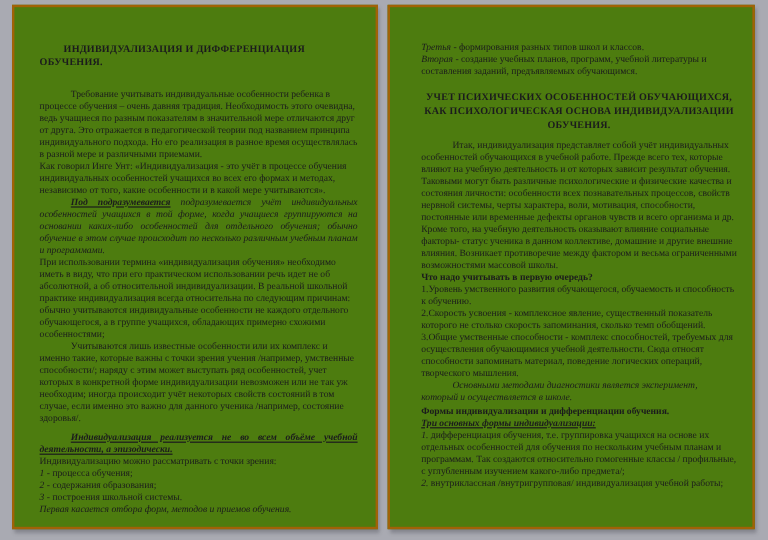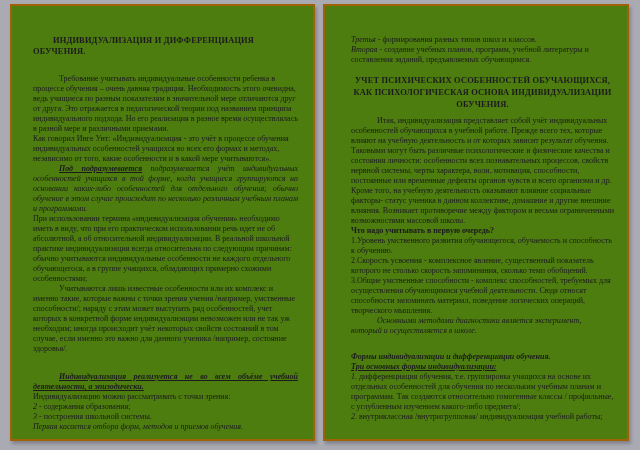--- a/index.html
+++ b/index.html
@@ -44,22 +44,22 @@
     line-height: 12px;
     letter-spacing: 0.2px;
     text-align: center;
   }
   .para { margin: 0; }
   .indent { text-indent: 26px; }
   .it { font-style: italic; }
   .bold { font-weight: bold; }
   .biu { font-weight: bold; font-style: italic; text-decoration: underline; }
   .just { text-align: justify; }
-  .gap-sm { margin-top: 18px; font-style: italic; }
-  .gap-md { margin-top: 16px; font-style: italic; }
+  .gap-sm { margin-top: 6px; font-style: italic; }
+  .gap-md { margin-top: 2px; }
 </style>
 </head>
 <body>
 
 <div class="viewer">
 
   <div class="page page-left">
     <h1 class="title">ИНДИВИДУАЛИЗАЦИЯ И ДИФФЕРЕНЦИАЦИЯ  ОБУЧЕНИЯ.</h1>
 
     <p class="para indent">Требование учитывать индивидуальные особенности ребенка в процессе обучения – очень давняя традиция. Необходимость этого очевидна, ведь учащиеся по разным показателям в  значительной мере отличаются друг от друга.  Это отражается в педагогической теории  под названием  принципа индивидуального подхода.  Но его реализация в разное время осуществлялась в разной мере и различными приемами.</p>
@@ -69,20 +69,21 @@
     <p class="para it just indent"><span class="biu">Под  подразумевается</span><span>  подразумевается учёт индивидуальных особенностей учащихся в той форме, когда учащиеся  группируются на основании каких-либо особенностей для отдельного обучения;  обычно обучение в этом случае происходит по несколько  различным учебным планам и программами.</span></p>
 
     <p class="para">При использовании термина «индивидуализация обучения» необходимо иметь в виду, что при его практическом использовании речь идет не об абсолютной,  а об относительной индивидуализации. В реальной школьной практике индивидуализация всегда относительна по следующим причинам: обычно учитываются  индивидуальные особенности не каждого отдельного обучающегося, а в группе учащихся, обладающих примерно схожими  особенностями;</p>
 
     <p class="para indent">Учитываются лишь известные  особенности или их комплекс и именно такие, которые важны с точки зрения учения /например, умственные способности/; наряду с этим может выступать ряд особенностей, учет которых в конкретной форме индивидуализации невозможен или не так уж необходим; иногда происходит учёт некоторых свойств состояний в том случае, если именно это важно для данного ученика /например, состояние здоровья/.</p>
 
     <p class="para biu just indent gap-sm">Индивидуализация  реализуется  не  во всем объёме  учебной деятельности,  а  эпизодически.</p>
 
     <p class="para">Индивидуализацию можно рассматривать с точки зрения:</p>
 
+    <p class="para"><span class="it">1</span><span> - процесса обучения;</span></p>
     <p class="para"><span class="it">2</span><span> - содержания образования;</span></p>
     <p class="para"><span class="it">3</span><span> - построения школьной системы.</span></p>
 
     <p class="para it">Первая касается  отбора форм, методов и приемов обучения.</p>
   </div>
 
   <div class="page page-right">
     <p class="para"><span class="it">Третья</span><span>  - формирования разных типов школ и классов.</span></p>
 
     <p class="para"><span class="it">Вторая</span><span> - создание учебных планов, программ, учебной литературы и составления заданий, предъявляемых обучающимся.</span></p>

